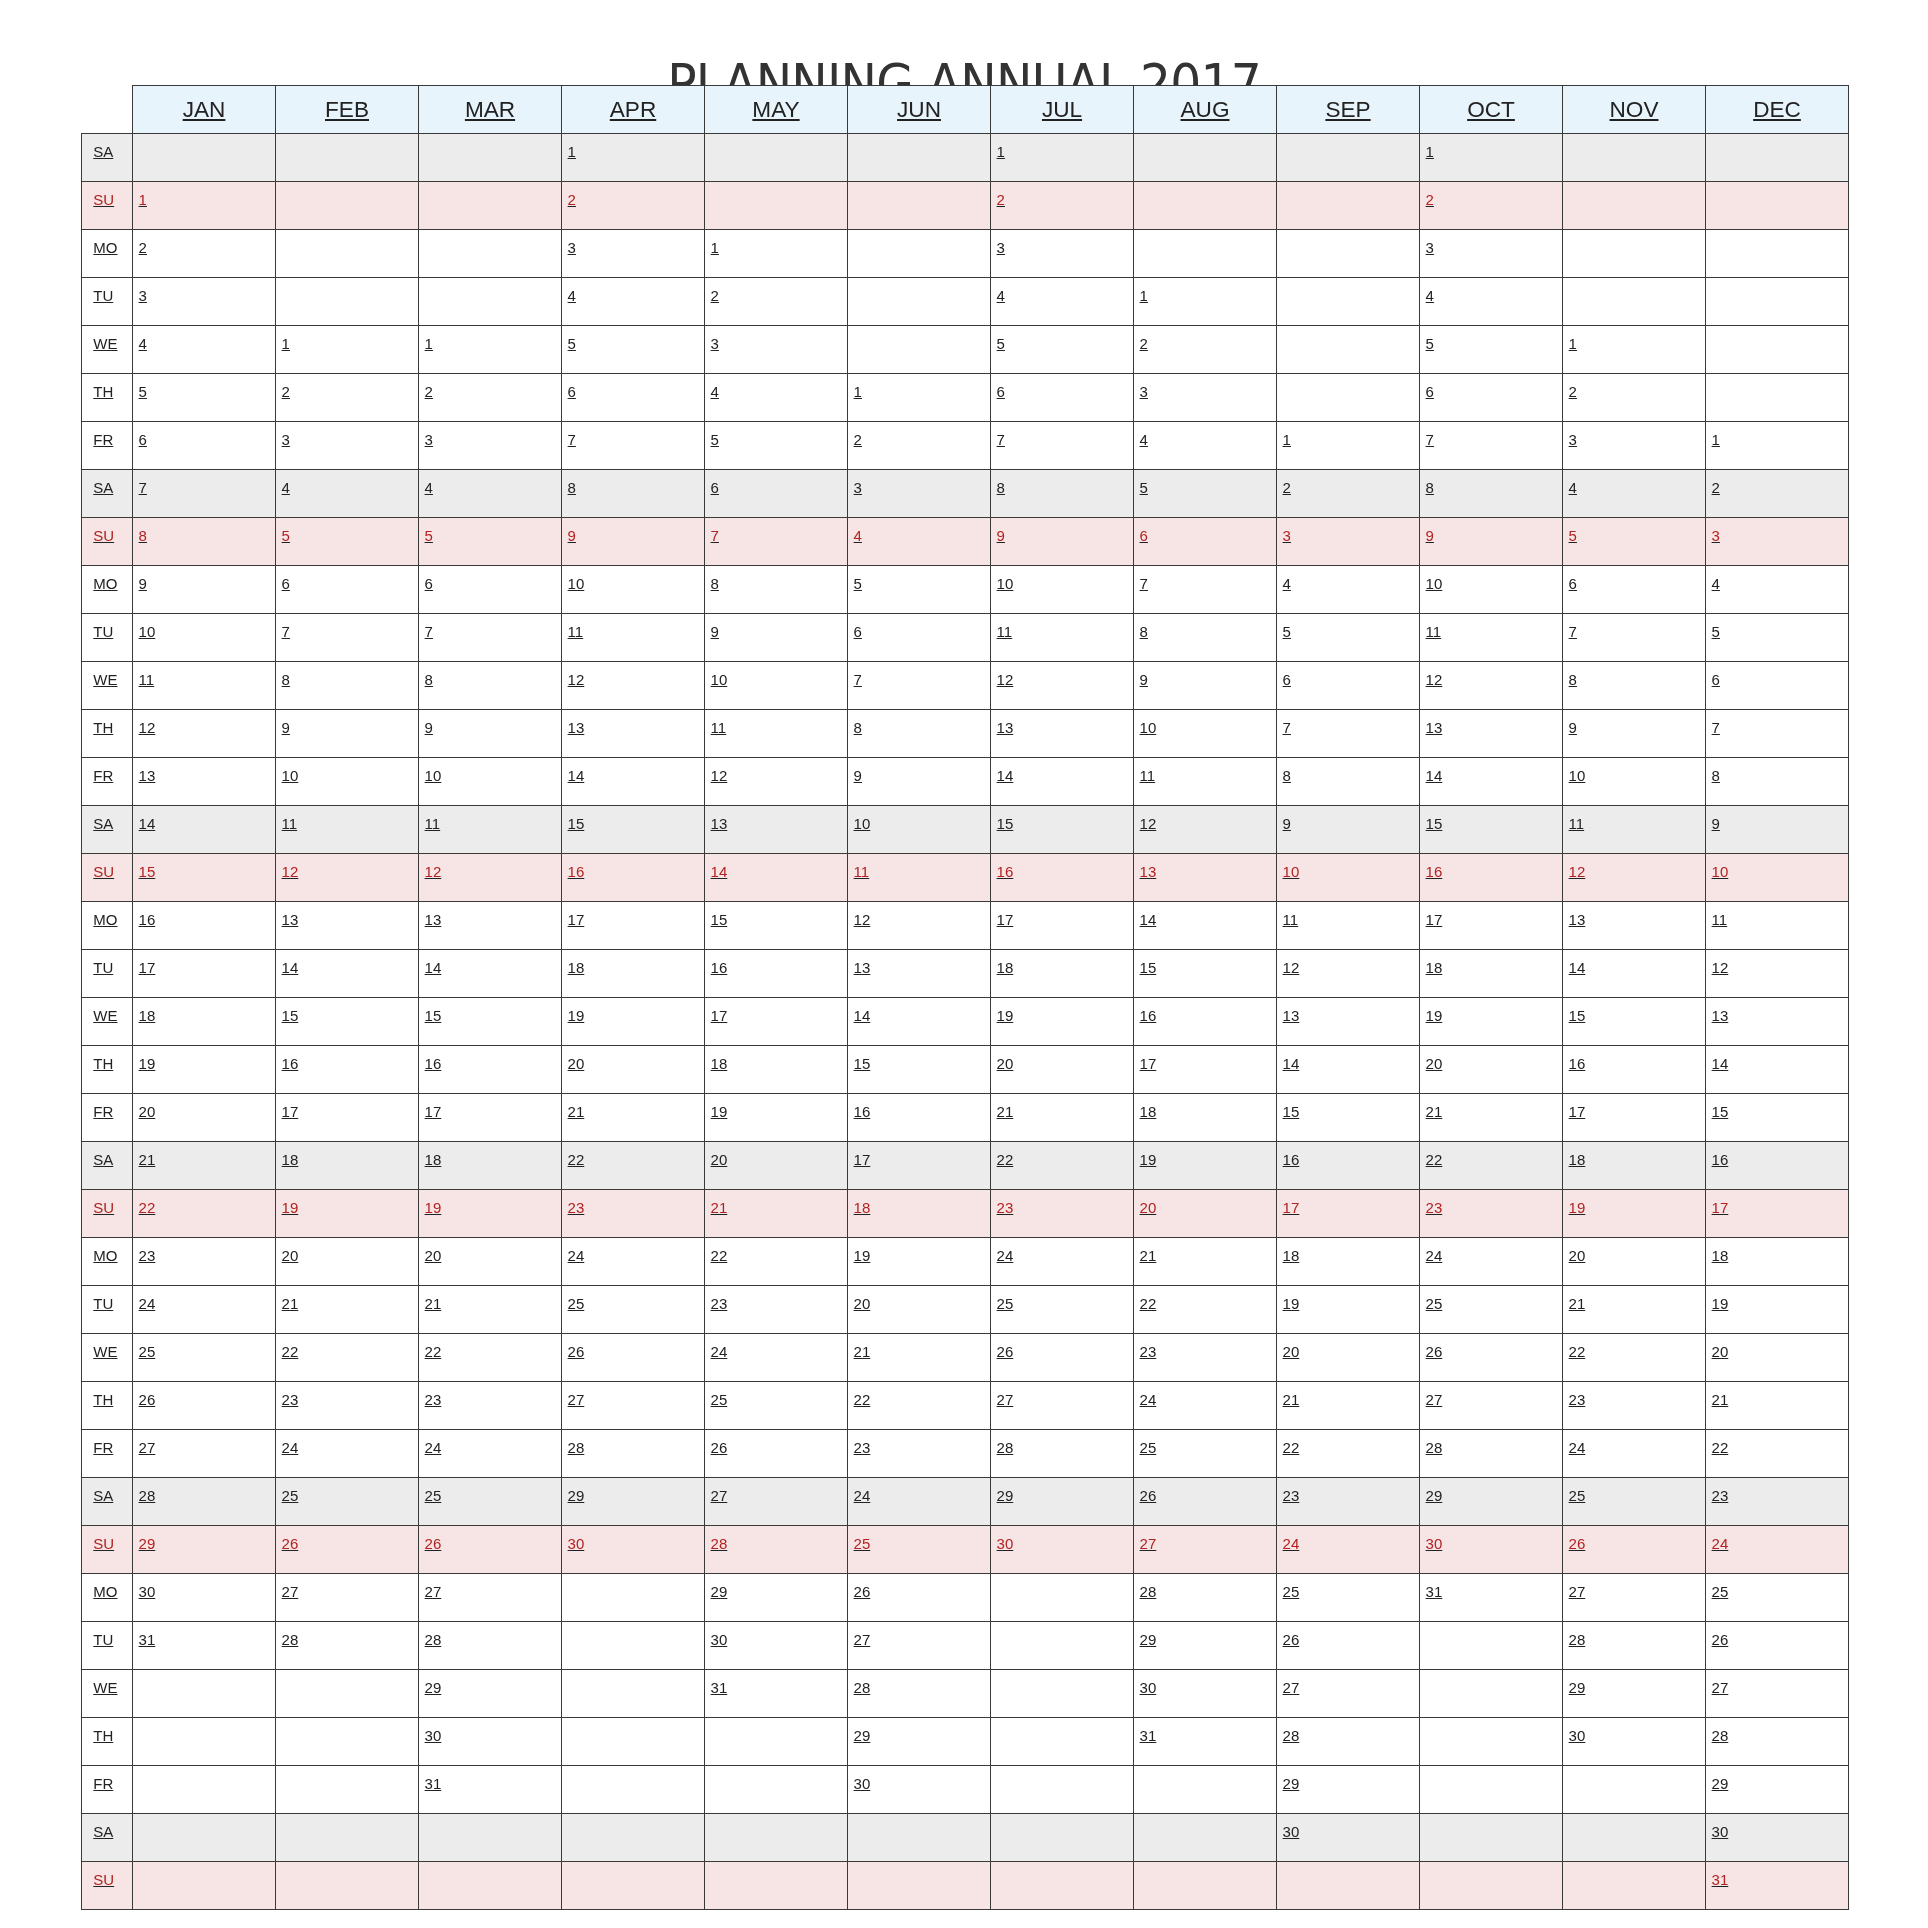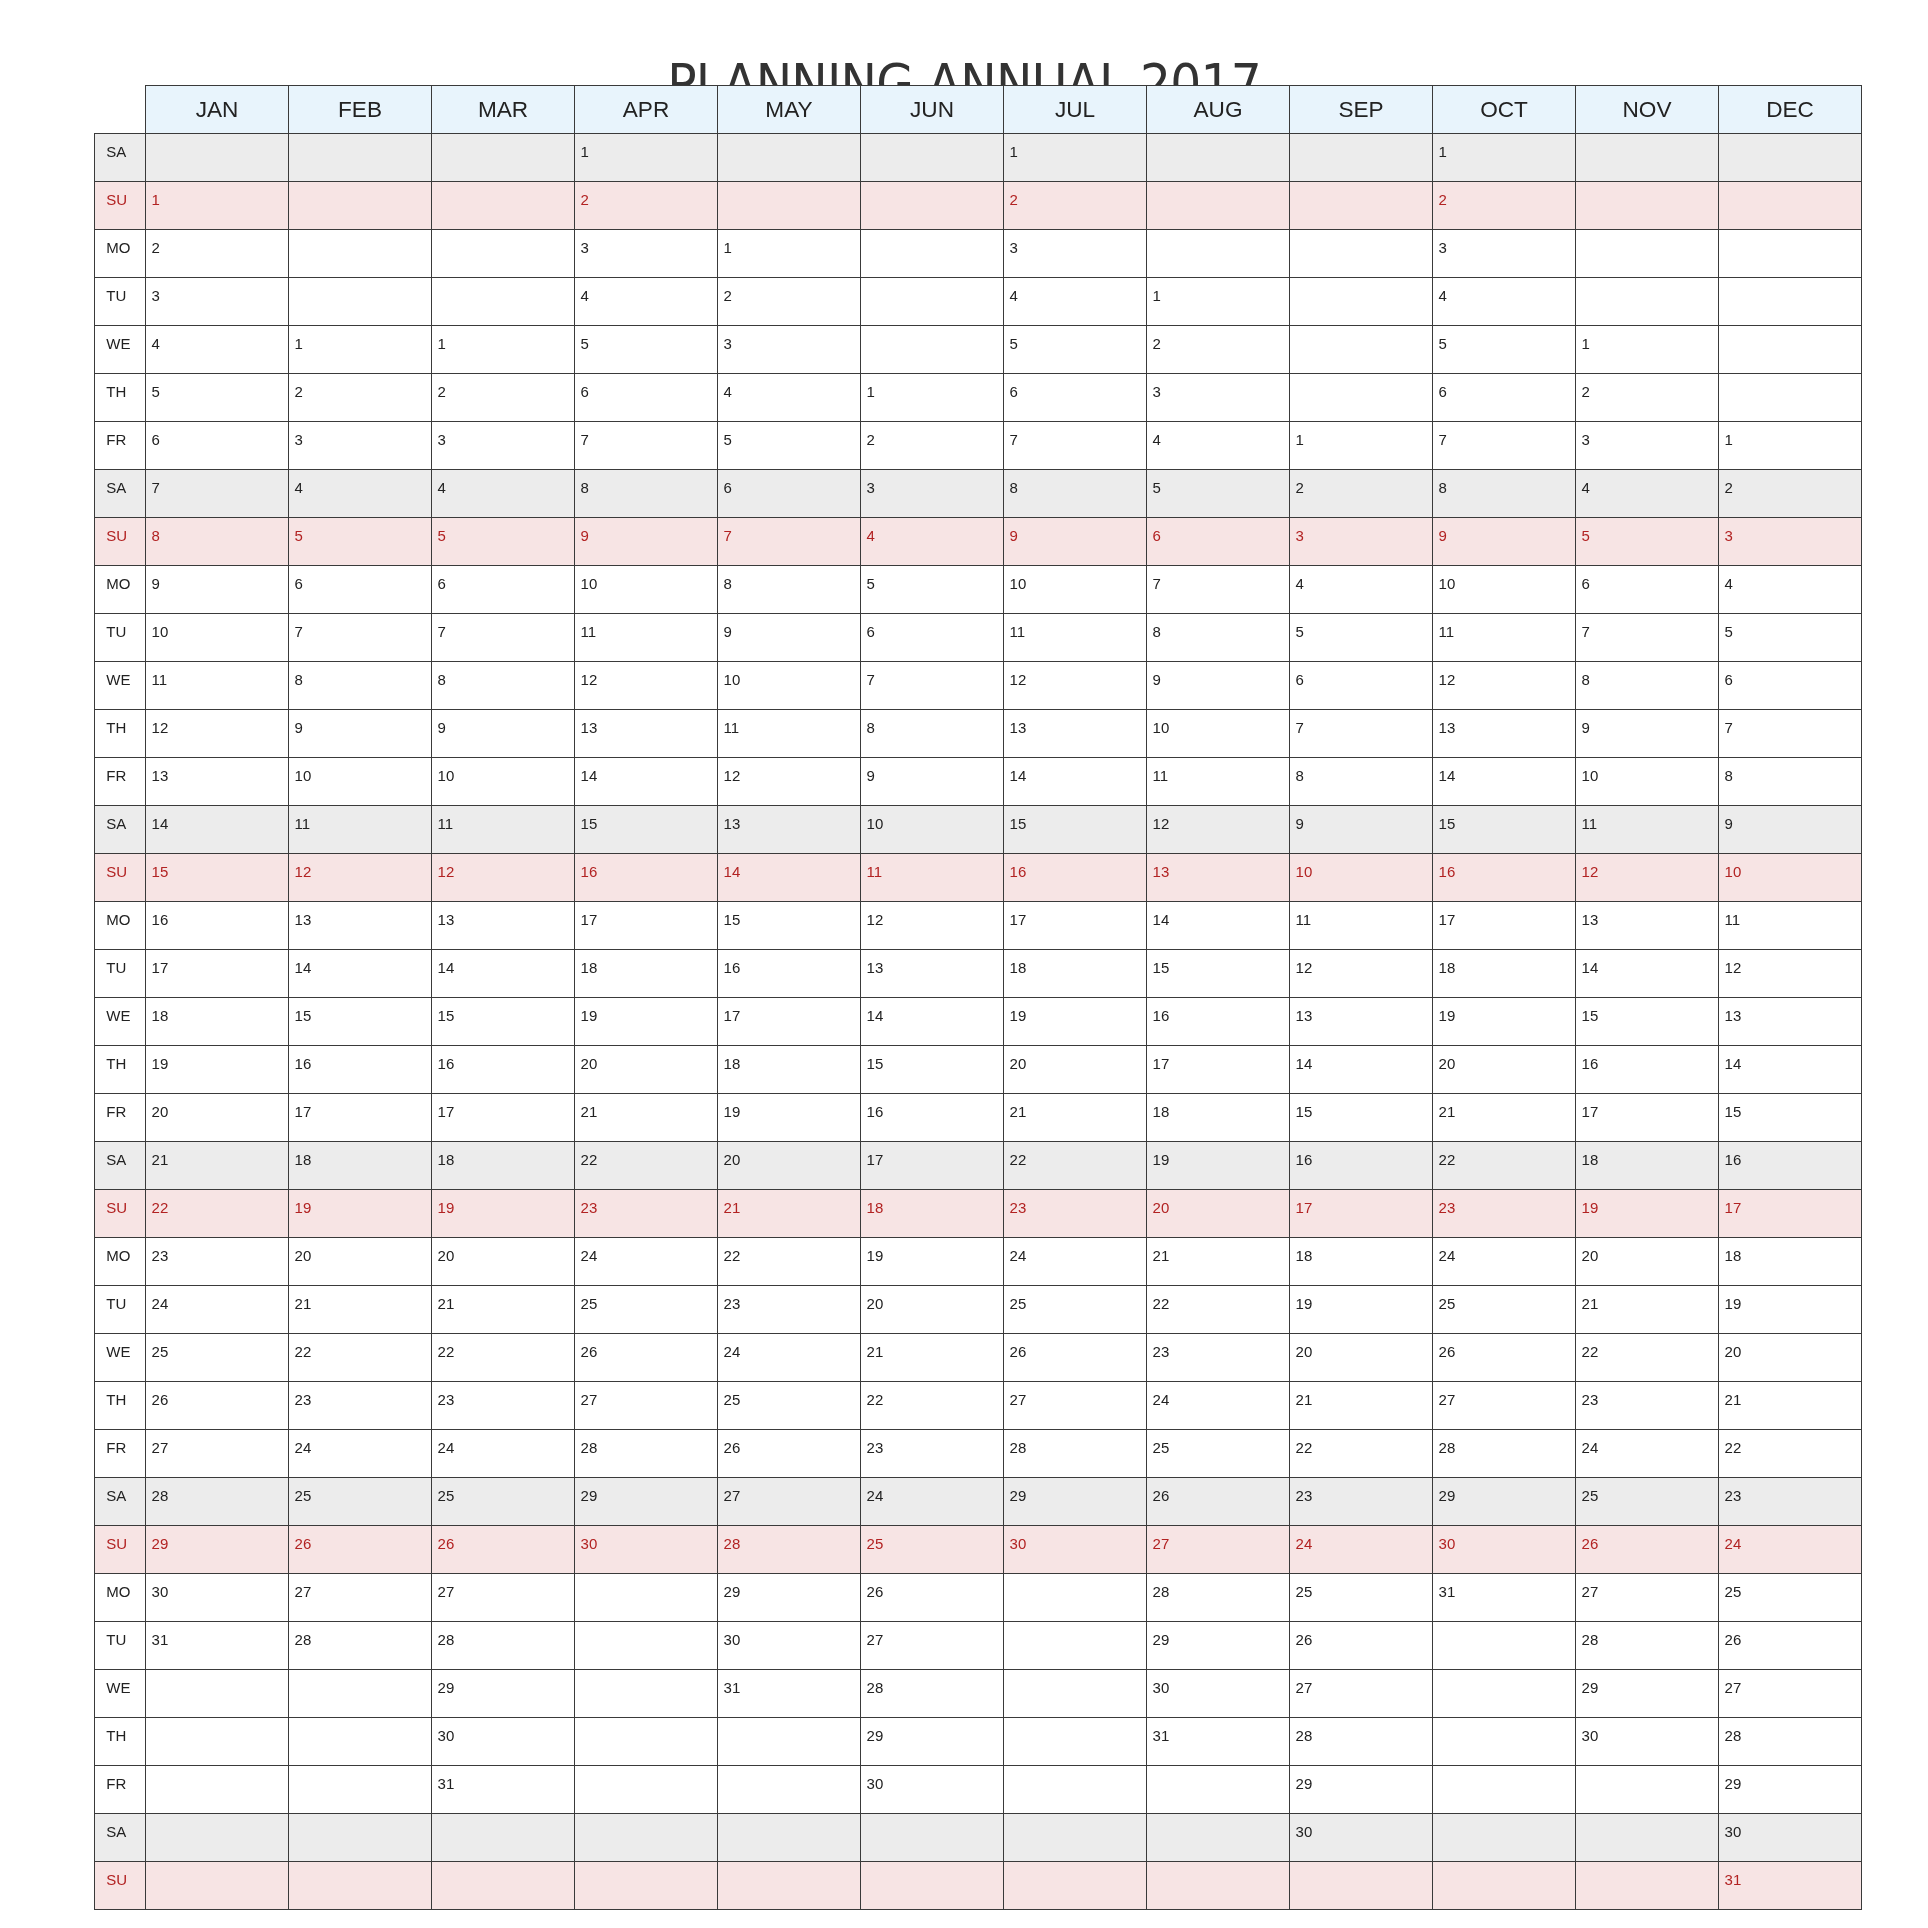--- a/index.html
+++ b/index.html
@@ -1,18 +1,18 @@
 <!DOCTYPE html>
 <html style="font-size:15px"><head>
 <meta charset="utf-8">
 <style>
   html, body { margin:0; padding:0; background:#ffffff; }
   body { width:1928px; height:1928px; position:relative; overflow:hidden; font-family:"Liberation Sans", sans-serif; color:#222; }
   .title { position:absolute; left:0; top:17px; width:1928px; text-align:center; font-family:"DejaVu Sans", sans-serif; font-weight:normal; font-size:53px; letter-spacing:-0.9px; color:#333; transform:scaleX(0.92); transform-origin:center; }
-  table.cal { position:absolute; left:94px; top:85px; border-collapse:collapse; table-layout:fixed; }
+  table.cal { position:absolute; left:81px; top:85px; border-collapse:collapse; table-layout:fixed;text-decoration:underline; }
   table.cal td, table.cal th { border:1.9px solid #3a3a3a; padding:0; box-sizing:border-box; }
   table.cal th.corner { border:none; background:transparent; }
   table.cal th.month { background:#e8f4fc; height:48px; font-weight:normal; font-size:22.6px; color:#222; text-align:center; vertical-align:middle; }
   col.daycol { width:51px; }
   col.mcol { width:143px; }
   tr.row td { height:48px; vertical-align:top; font-size:15px; }
   td.dlabel { padding:8.5px 0 0 11.3px !important; font-size:15px; }
   td.cell { padding:8.5px 0 0 5.6px !important; }
   tr.sa td { background:#ececec; }
   tr.su td { background:#f7e4e4; color:#b22222; }

